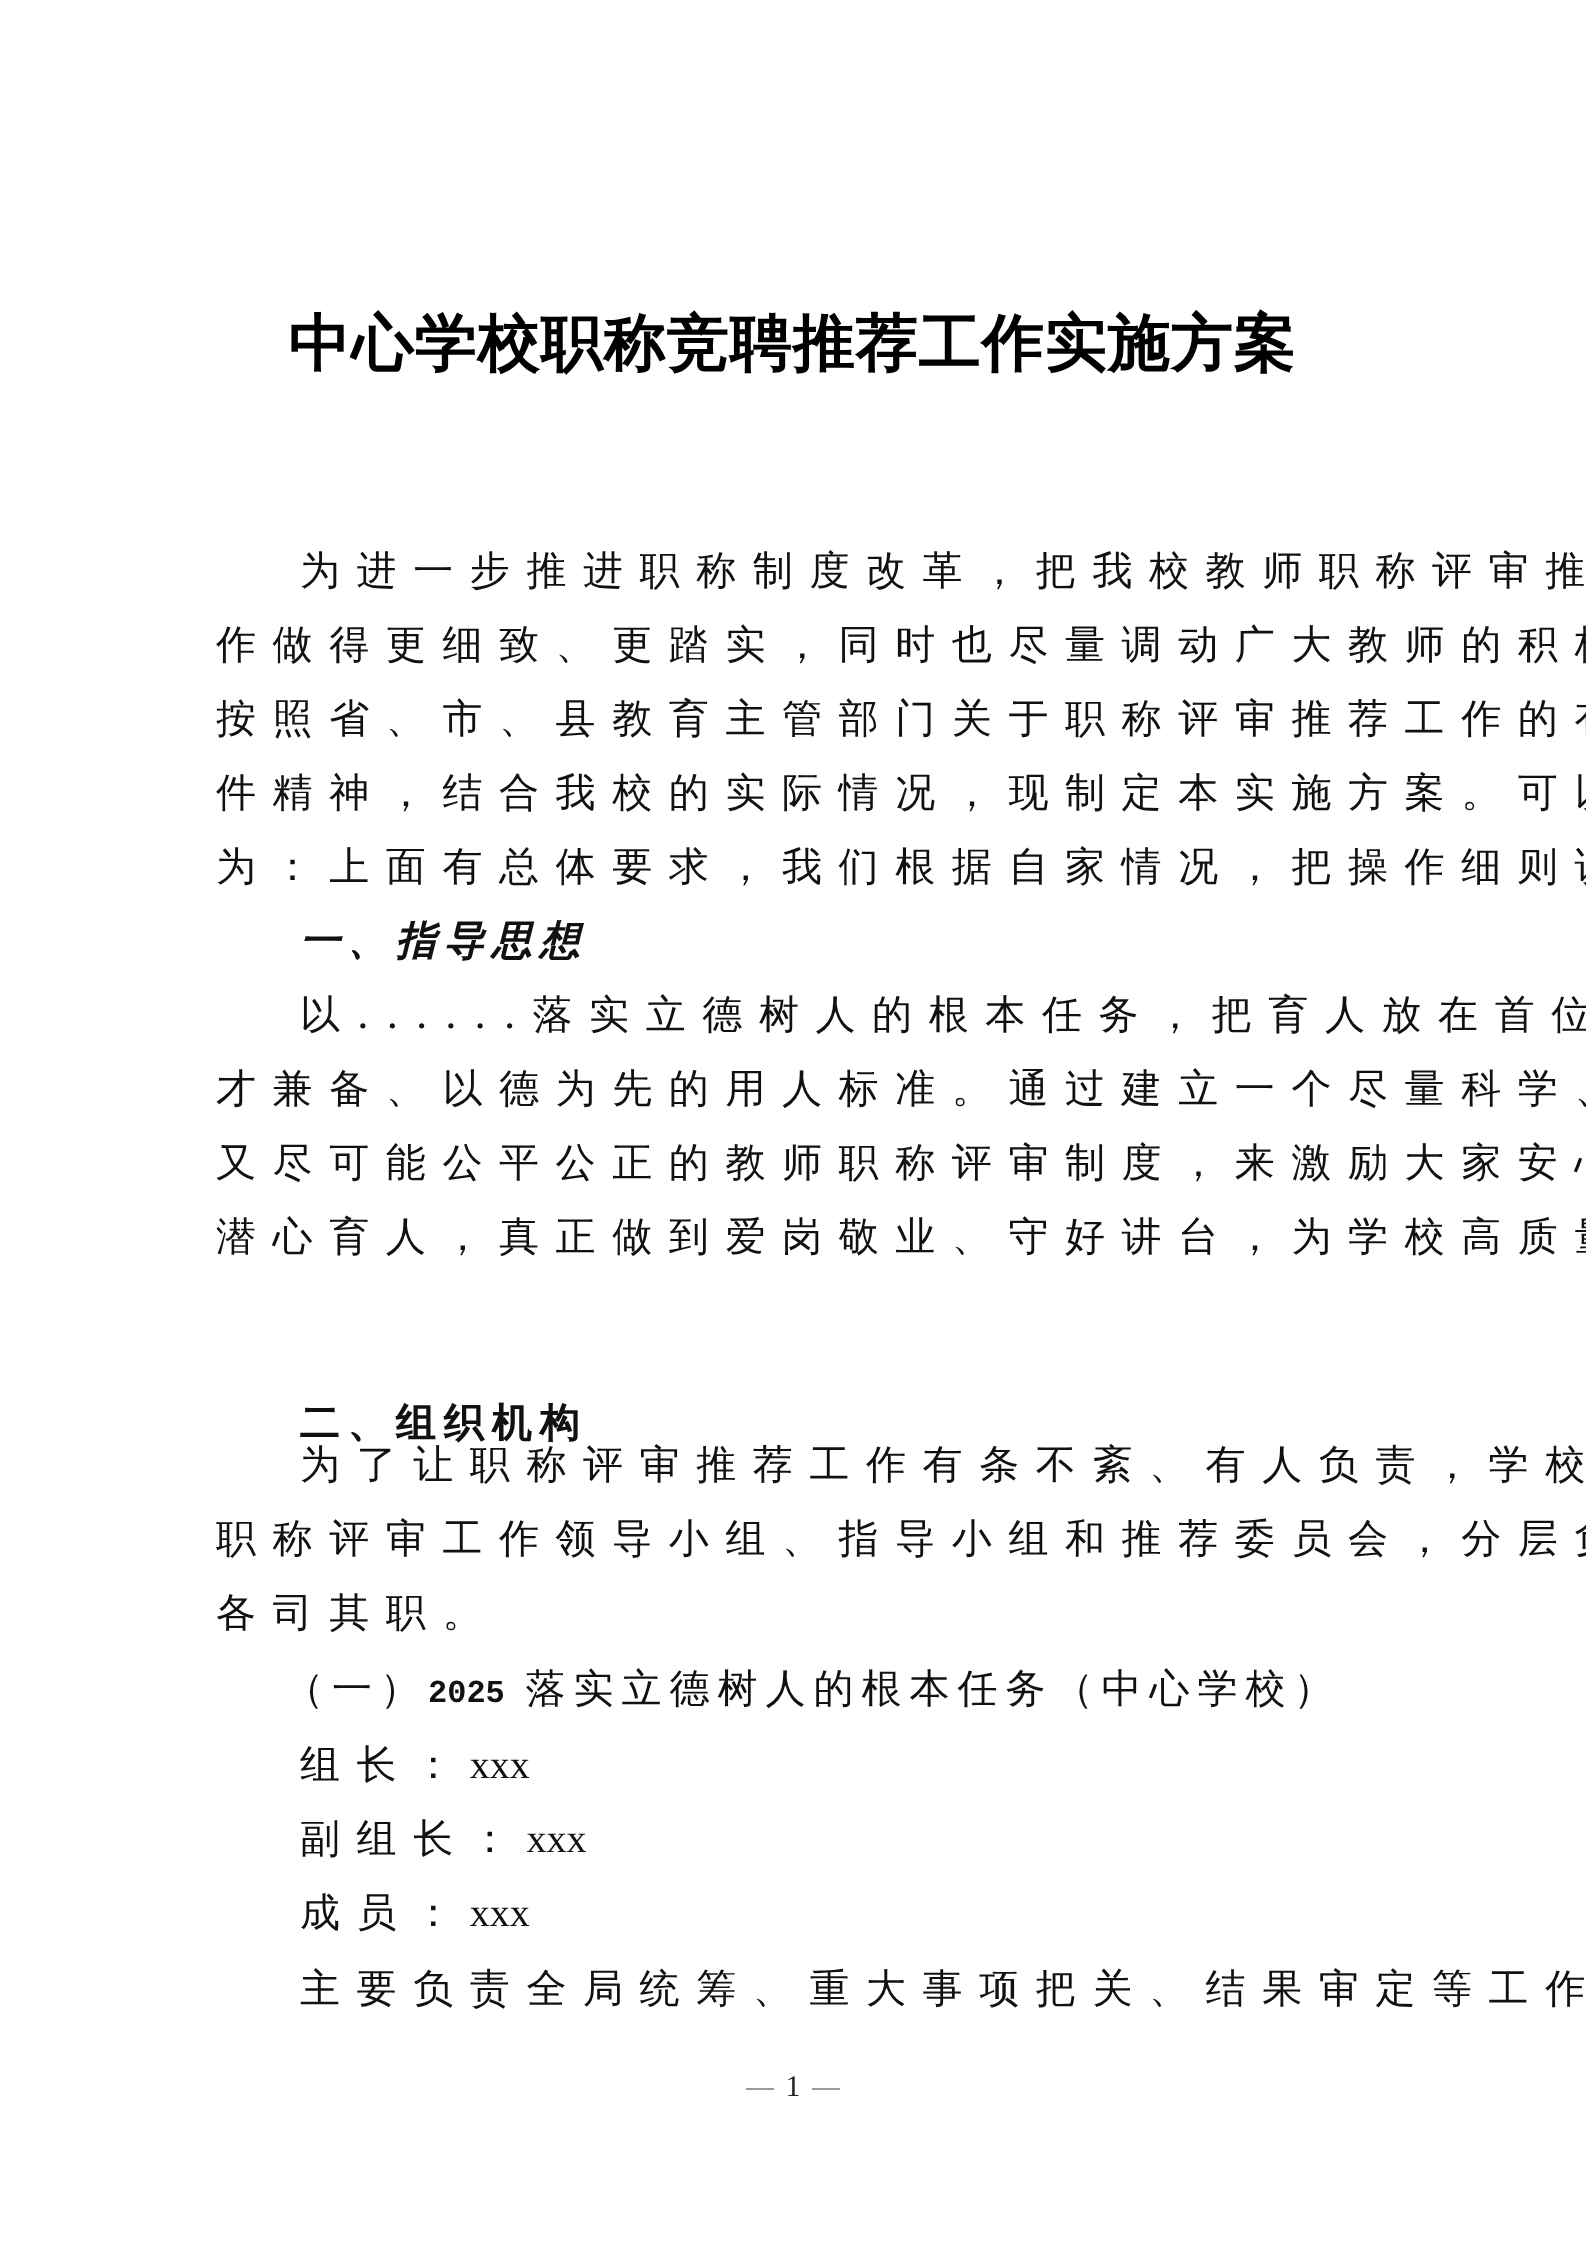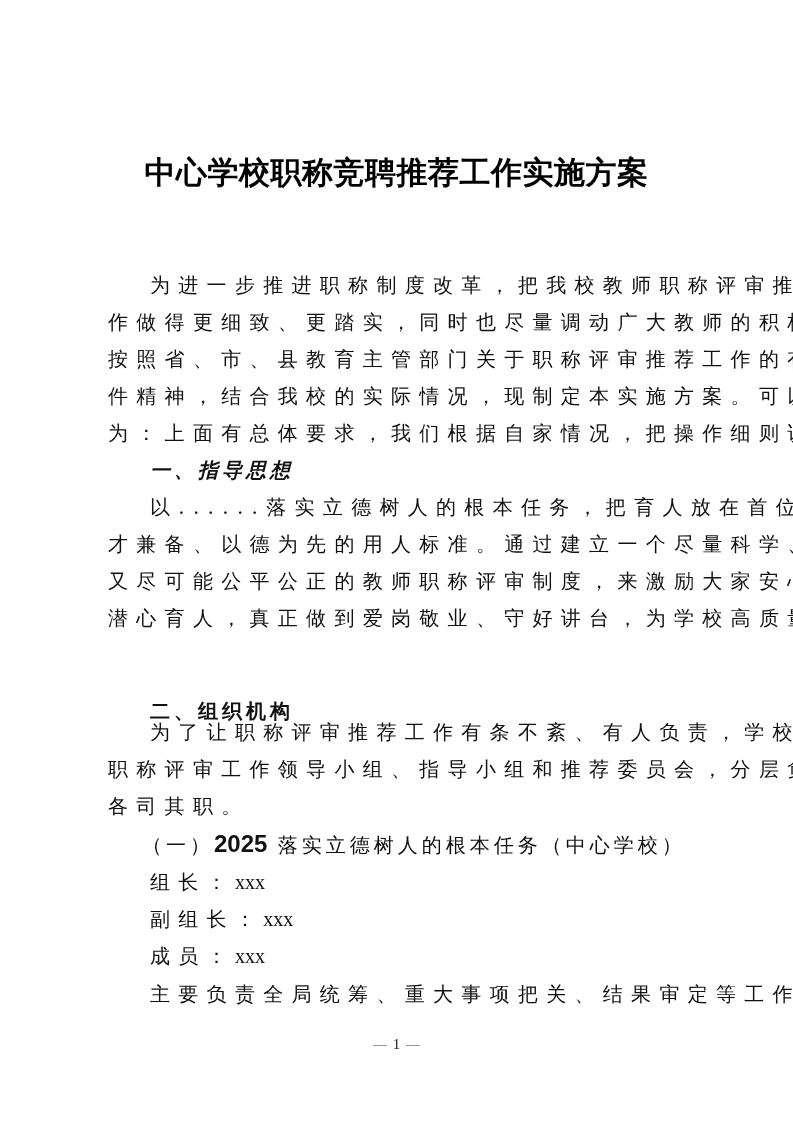--- a/index.html
+++ b/index.html
@@ -53,23 +53,23 @@
   .indent { left: 150px; }
   .heading {
     font-family: "DejaVu Sans", "Liberation Sans", sans-serif;
     font-weight: bold;
     letter-spacing: 4px;
   }
   .sub-heading {
     letter-spacing: 4px;
   }
   .sub-heading .num {
-    font-family: Liberation Sans, sans-serif;
+    font-family: Liberation Mono, monospace;
     font-weight: bold;
-    font-size: 24px;
+    font-size: 16px;
     letter-spacing: 0;
   }
   .latin {
     font-family: "Liberation Serif", "DejaVu Serif", serif;
     letter-spacing: 0;
     font-size: 20px;
   }
   .page-number {
     position: absolute;
     top: 1036px;

